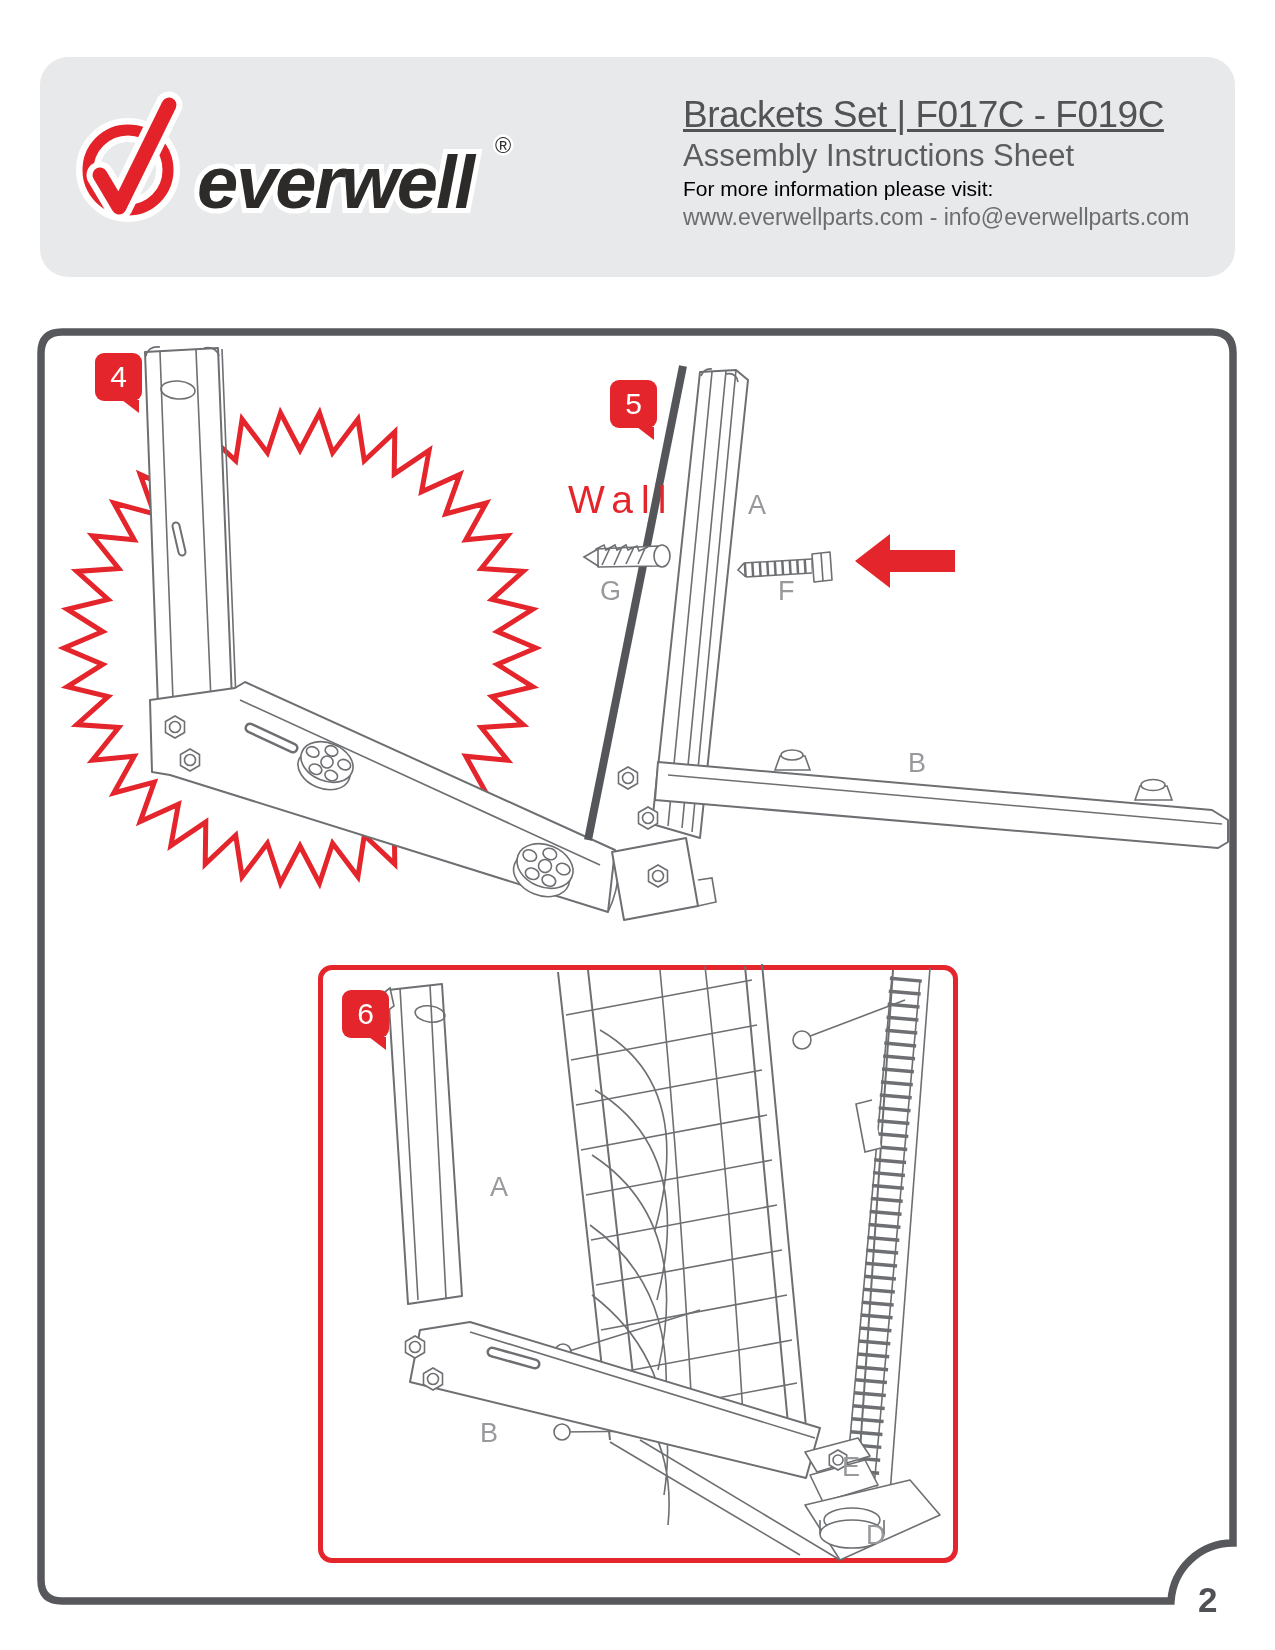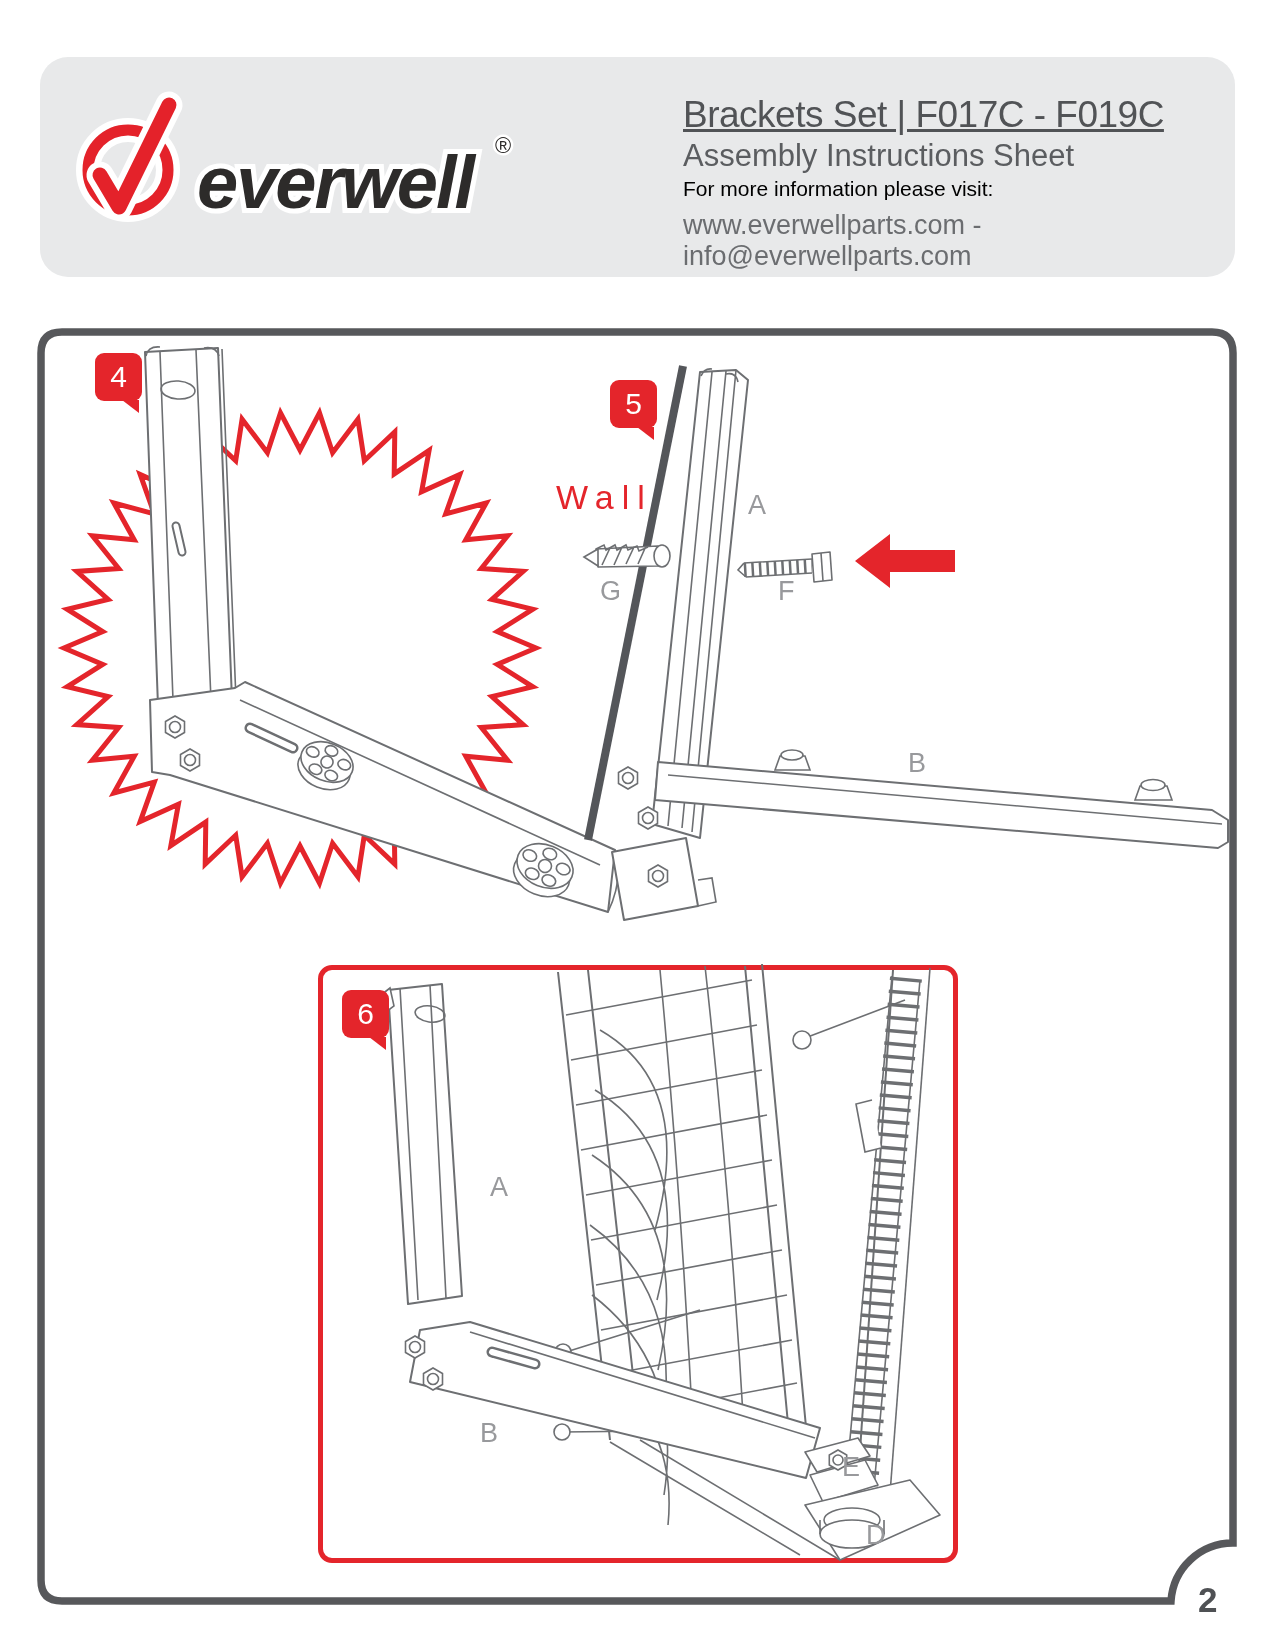--- a/index.html
+++ b/index.html
@@ -3,28 +3,28 @@
 <meta charset="utf-8">
 <style>
   html,body{margin:0;padding:0;background:#fff;}
   body{width:1275px;height:1650px;font-family:"Liberation Sans",sans-serif;position:relative;overflow:hidden;}
   .abs{position:absolute;}
   
   .header-panel{left:40px;top:57px;width:1195px;height:220px;background:#e8e9ea;border-radius:28px;}
   .hdr-title{left:683px;top:94px;font-size:37px;color:#515356;letter-spacing:-0.5px;text-decoration:underline;}
   .hdr-sub{left:683px;top:138px;font-size:31px;color:#5b5d60;text-align:right;}
   .hdr-info1{left:683px;top:177px;font-size:21px;color:#000000;}
-  .hdr-info2{left:683px;top:204px;font-size:27px;color:#6b6d70;margin-top:6px;}
+  .hdr-info2{left:683px;top:204px;font-size:23px;color:#6b6d70;}
   
   .badge{width:47px;height:48px;background:#e4252b;border-radius:9px;color:#fff;
          display:flex;align-items:center;justify-content:center;font-size:30px;font-weight:400;}
   .badge::after{content:"";position:absolute;right:3px;bottom:-12px;width:17px;height:13px;
          background:#e4252b;clip-path:polygon(0 0,100% 0,100% 100%);}
   .part-label{font-size:27px;color:#98999c;}
-  .wall-label{font-size:34px;color:#e4252b;letter-spacing:8px;}
+  .wall-label{font-size:39px;color:#e4252b;letter-spacing:8px;margin-left:12px;}
   .pagenum{font-size:35px;font-weight:bold;color:#4f5154;}
   .redbox{left:318px;top:965px;width:630px;height:588px;border:5px solid #e4252b;border-radius:14px;}
   svg{position:absolute;overflow:visible;}
   .ln{stroke:#6d6f72;stroke-width:2;fill:none;}
   .lnw{stroke:#6d6f72;stroke-width:2;fill:#fff;}
   .thin{stroke-width:1.6;}
 </style>
 </head>
 <body>
 

